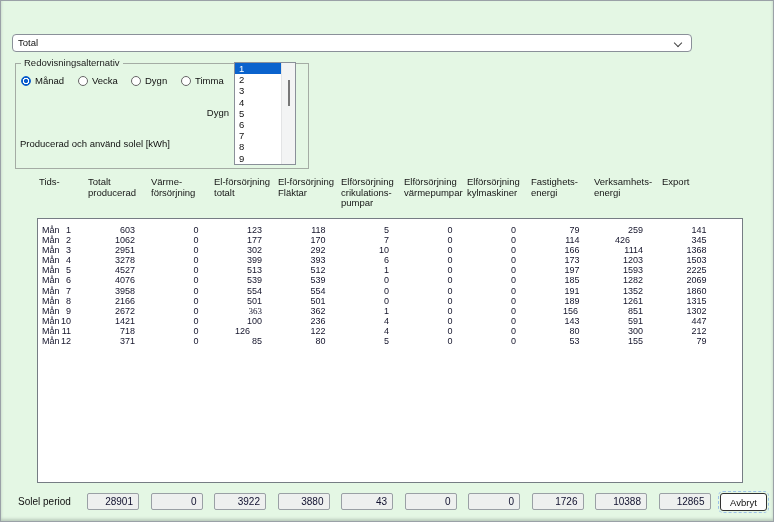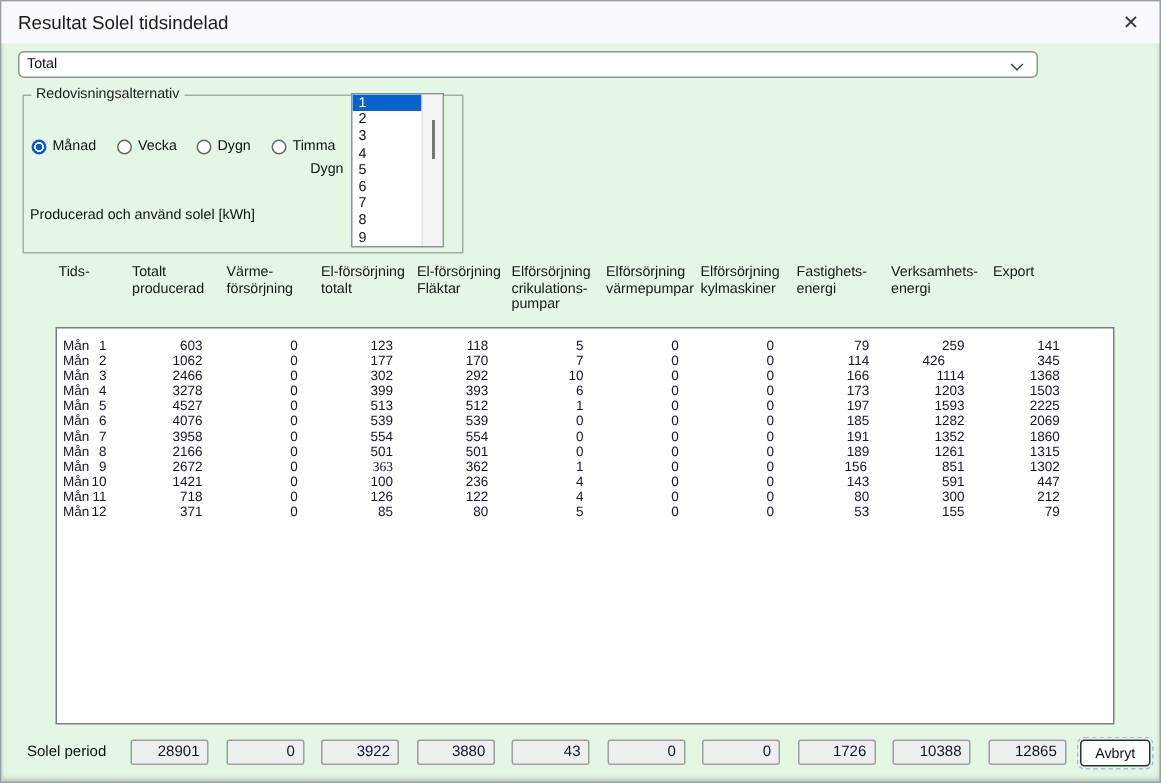--- a/index.html
+++ b/index.html
@@ -14,21 +14,21 @@
   .combo{position:absolute;left:11px;top:33px;width:680px;height:18px;box-sizing:border-box;
     background:#fff;border:1px solid #8a9099;border-radius:4px;cursor:pointer;}
   .combo .val{position:absolute;left:5px;top:2px;font-size:9.5px;color:#111;}
   .chev{position:absolute;right:9px;top:4px;width:8px;height:8px;}
   .chev::before{content:"";position:absolute;left:1px;top:1px;width:5px;height:5px;
     border-right:1px solid #444;border-bottom:1px solid #444;transform:rotate(45deg);}
   .groupbox{position:absolute;left:14px;top:62px;width:294px;height:106px;box-sizing:border-box;
     border:1px solid #a4aca4;}
   .glabel{position:absolute;left:5px;top:-7px;background:var(--green,#e4f7e4);padding:0 3px;
     font-size:9.5px;color:#1b1b1b;}
-  .radiorow{position:absolute;left:0;top:7px;right:16px;height:14px;margin-top:18px;}
+  .radiorow{position:absolute;left:0;top:7px;right:16px;height:14px;}
   .radio{position:absolute;top:0;height:12px;white-space:nowrap;cursor:pointer;}
   .rdot{display:inline-block;width:10px;height:10px;border-radius:50%;box-sizing:border-box;
     border:1px solid #666;background:#fff;vertical-align:middle;}
   .rdot.on{border:1px solid var(--radio,#0a5ccc);
     background:radial-gradient(circle,var(--radio,#0a5ccc) 0 2px,#fff 2.2px 3.2px,var(--radio,#0a5ccc) 3.4px);}
   .rlabel{font-size:9.5px;color:#111;vertical-align:middle;margin-left:4px;}
   .section-label{position:absolute;left:18px;top:136px;font-size:9.5px;color:#111;}
   .dygn-label{position:absolute;left:180px;top:106px;width:48px;text-align:right;font-size:9.5px;color:#111;}
   .listbox{position:absolute;left:233px;top:61px;width:62px;height:103px;box-sizing:border-box;
     background:#fff;border:1px solid #8a9099;overflow:hidden;}
@@ -49,24 +49,20 @@
     background:#eef0ef;border:1px solid #9aa0a5;border-radius:2px;}
   .sumval{position:absolute;right:5px;top:2px;font-size:10px;color:#10102e;}
   .cancel{position:absolute;left:719px;top:492px;width:47px;height:18px;box-sizing:border-box;
     background:#fdfdfd;border:1px solid #303030;border-radius:3px;font-size:9.5px;color:#111;
     text-align:center;line-height:15px;outline:1px dashed #9cc0e8;outline-offset:1px;cursor:pointer;}
 </style>
 </head>
 <body>
 
 <div class="dialog">
-  <div class="titlebar">
-    <span class="title">Resultat Solel tidsindelad</span>
-    <span class="close">✕</span>
-  </div>
 
   <div class="combo">
     <span class="val">Total</span>
     <span class="chev"></span>
   </div>
 
   <div class="groupbox">
     <span class="glabel">Redovisningsalternativ</span>
     <div class="radiorow" id="radiorow">
         <div class="radio" style="left: 5px;"><div class="rdot on" style="display: inline-block;"></div><div class="rlabel" style="display: inline;">Månad</div></div>
@@ -146,21 +142,21 @@
         <div class="cell" style="left: 291px;">7</div>
         <div class="cell" style="left: 354.5px;">0</div>
         <div class="cell" style="left: 418px;">0</div>
         <div class="cell" style="left: 481.5px;">114</div>
         <div class="cell" style="left: 532px;">426</div>
         <div class="cell" style="left: 608.5px;">345</div>
       </div>
       <div class="trow">
         <div class="mon">Mån</div>
         <div class="mnum">3</div>
-        <div class="cell" style="left: 37px;">2466</div>
+        <div class="cell" style="left: 37px;">2951</div>
         <div class="cell" style="left: 100.5px;">0</div>
         <div class="cell" style="left: 164px;">302</div>
         <div class="cell" style="left: 227.5px;">292</div>
         <div class="cell" style="left: 291px;">10</div>
         <div class="cell" style="left: 354.5px;">0</div>
         <div class="cell" style="left: 418px;">0</div>
         <div class="cell" style="left: 481.5px;">166</div>
         <div class="cell" style="left: 545px;">1114</div>
         <div class="cell" style="left: 608.5px;">1368</div>
       </div>
@@ -260,21 +256,21 @@
         <div class="cell" style="left: 418px;">0</div>
         <div class="cell" style="left: 481.5px;">143</div>
         <div class="cell" style="left: 545px;">591</div>
         <div class="cell" style="left: 608.5px;">447</div>
       </div>
       <div class="trow">
         <div class="mon">Mån</div>
         <div class="mnum">11</div>
         <div class="cell" style="left: 37px;">718</div>
         <div class="cell" style="left: 100.5px;">0</div>
-        <div class="cell" style="left: 164px;">126</div>
+        <div class="cell" style="left: 152px;">126</div>
         <div class="cell" style="left: 227.5px;">122</div>
         <div class="cell" style="left: 291px;">4</div>
         <div class="cell" style="left: 354.5px;">0</div>
         <div class="cell" style="left: 418px;">0</div>
         <div class="cell" style="left: 481.5px;">80</div>
         <div class="cell" style="left: 545px;">300</div>
         <div class="cell" style="left: 608.5px;">212</div>
       </div>
       <div class="trow">
         <div class="mon">Mån</div>

